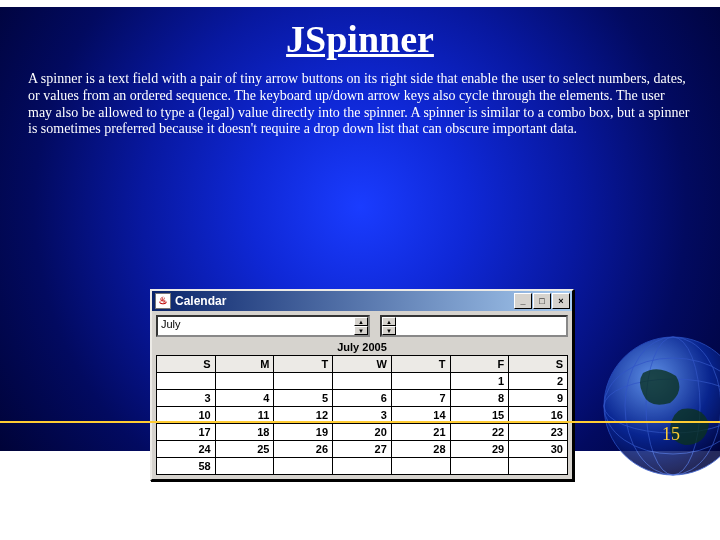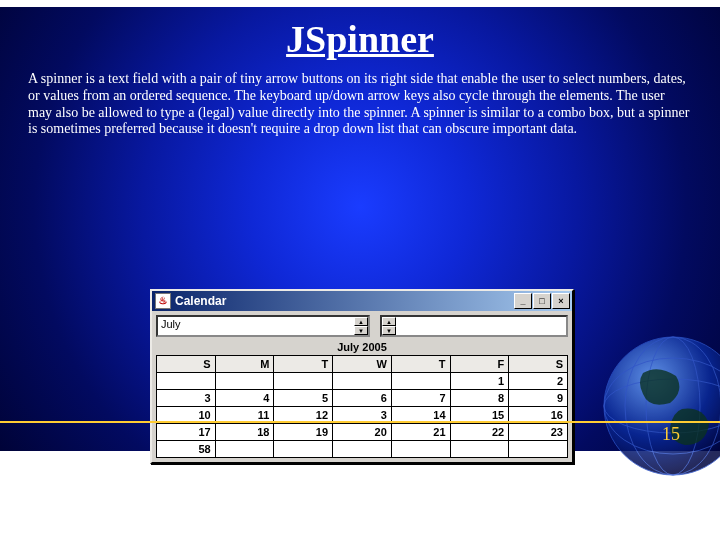--- a/index.html
+++ b/index.html
@@ -269,20 +269,29 @@
               <td>16</td>
             </tr>
             <tr>
               <td>17</td>
               <td>18</td>
               <td>19</td>
               <td>20</td>
               <td>21</td>
               <td>22</td>
               <td>23</td>
+            </tr>
+            <tr>
+              <td>24</td>
+              <td>25</td>
+              <td>26</td>
+              <td>27</td>
+              <td>28</td>
+              <td>29</td>
+              <td>30</td>
             </tr>
             <tr>
               <td>58</td>
               <td class="empty"></td>
               <td class="empty"></td>
               <td class="empty"></td>
               <td class="empty"></td>
               <td class="empty"></td>
               <td class="empty"></td>
             </tr>

